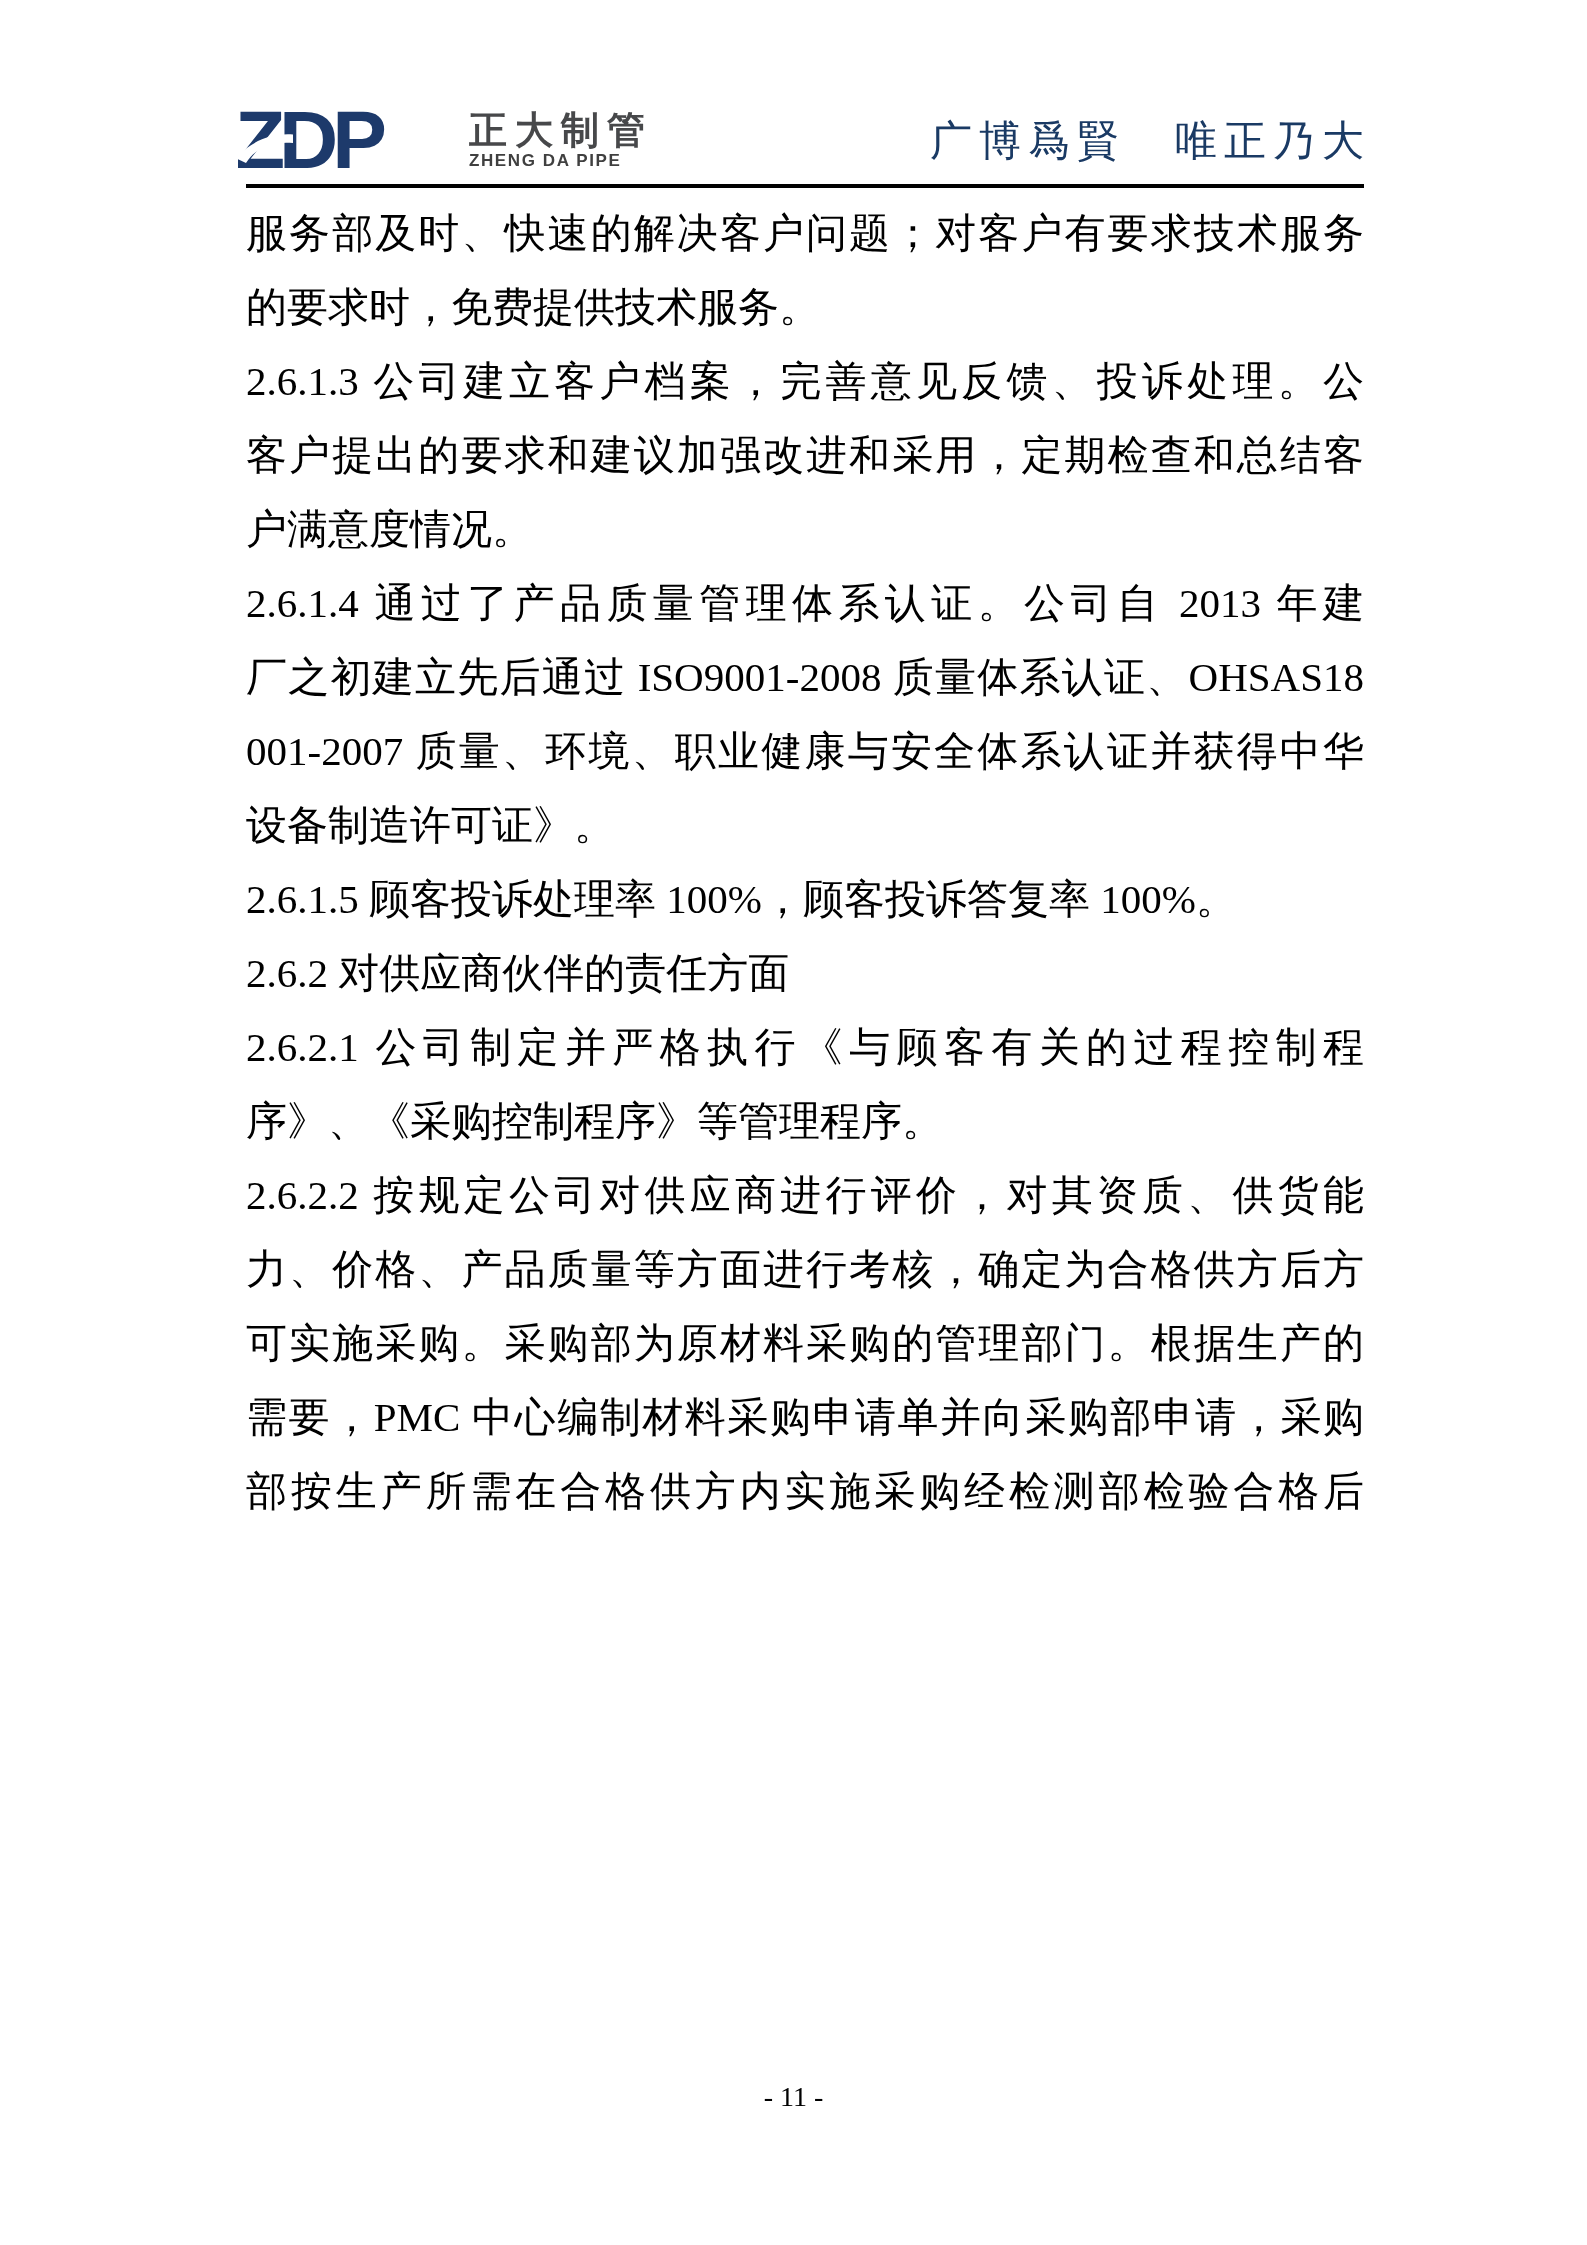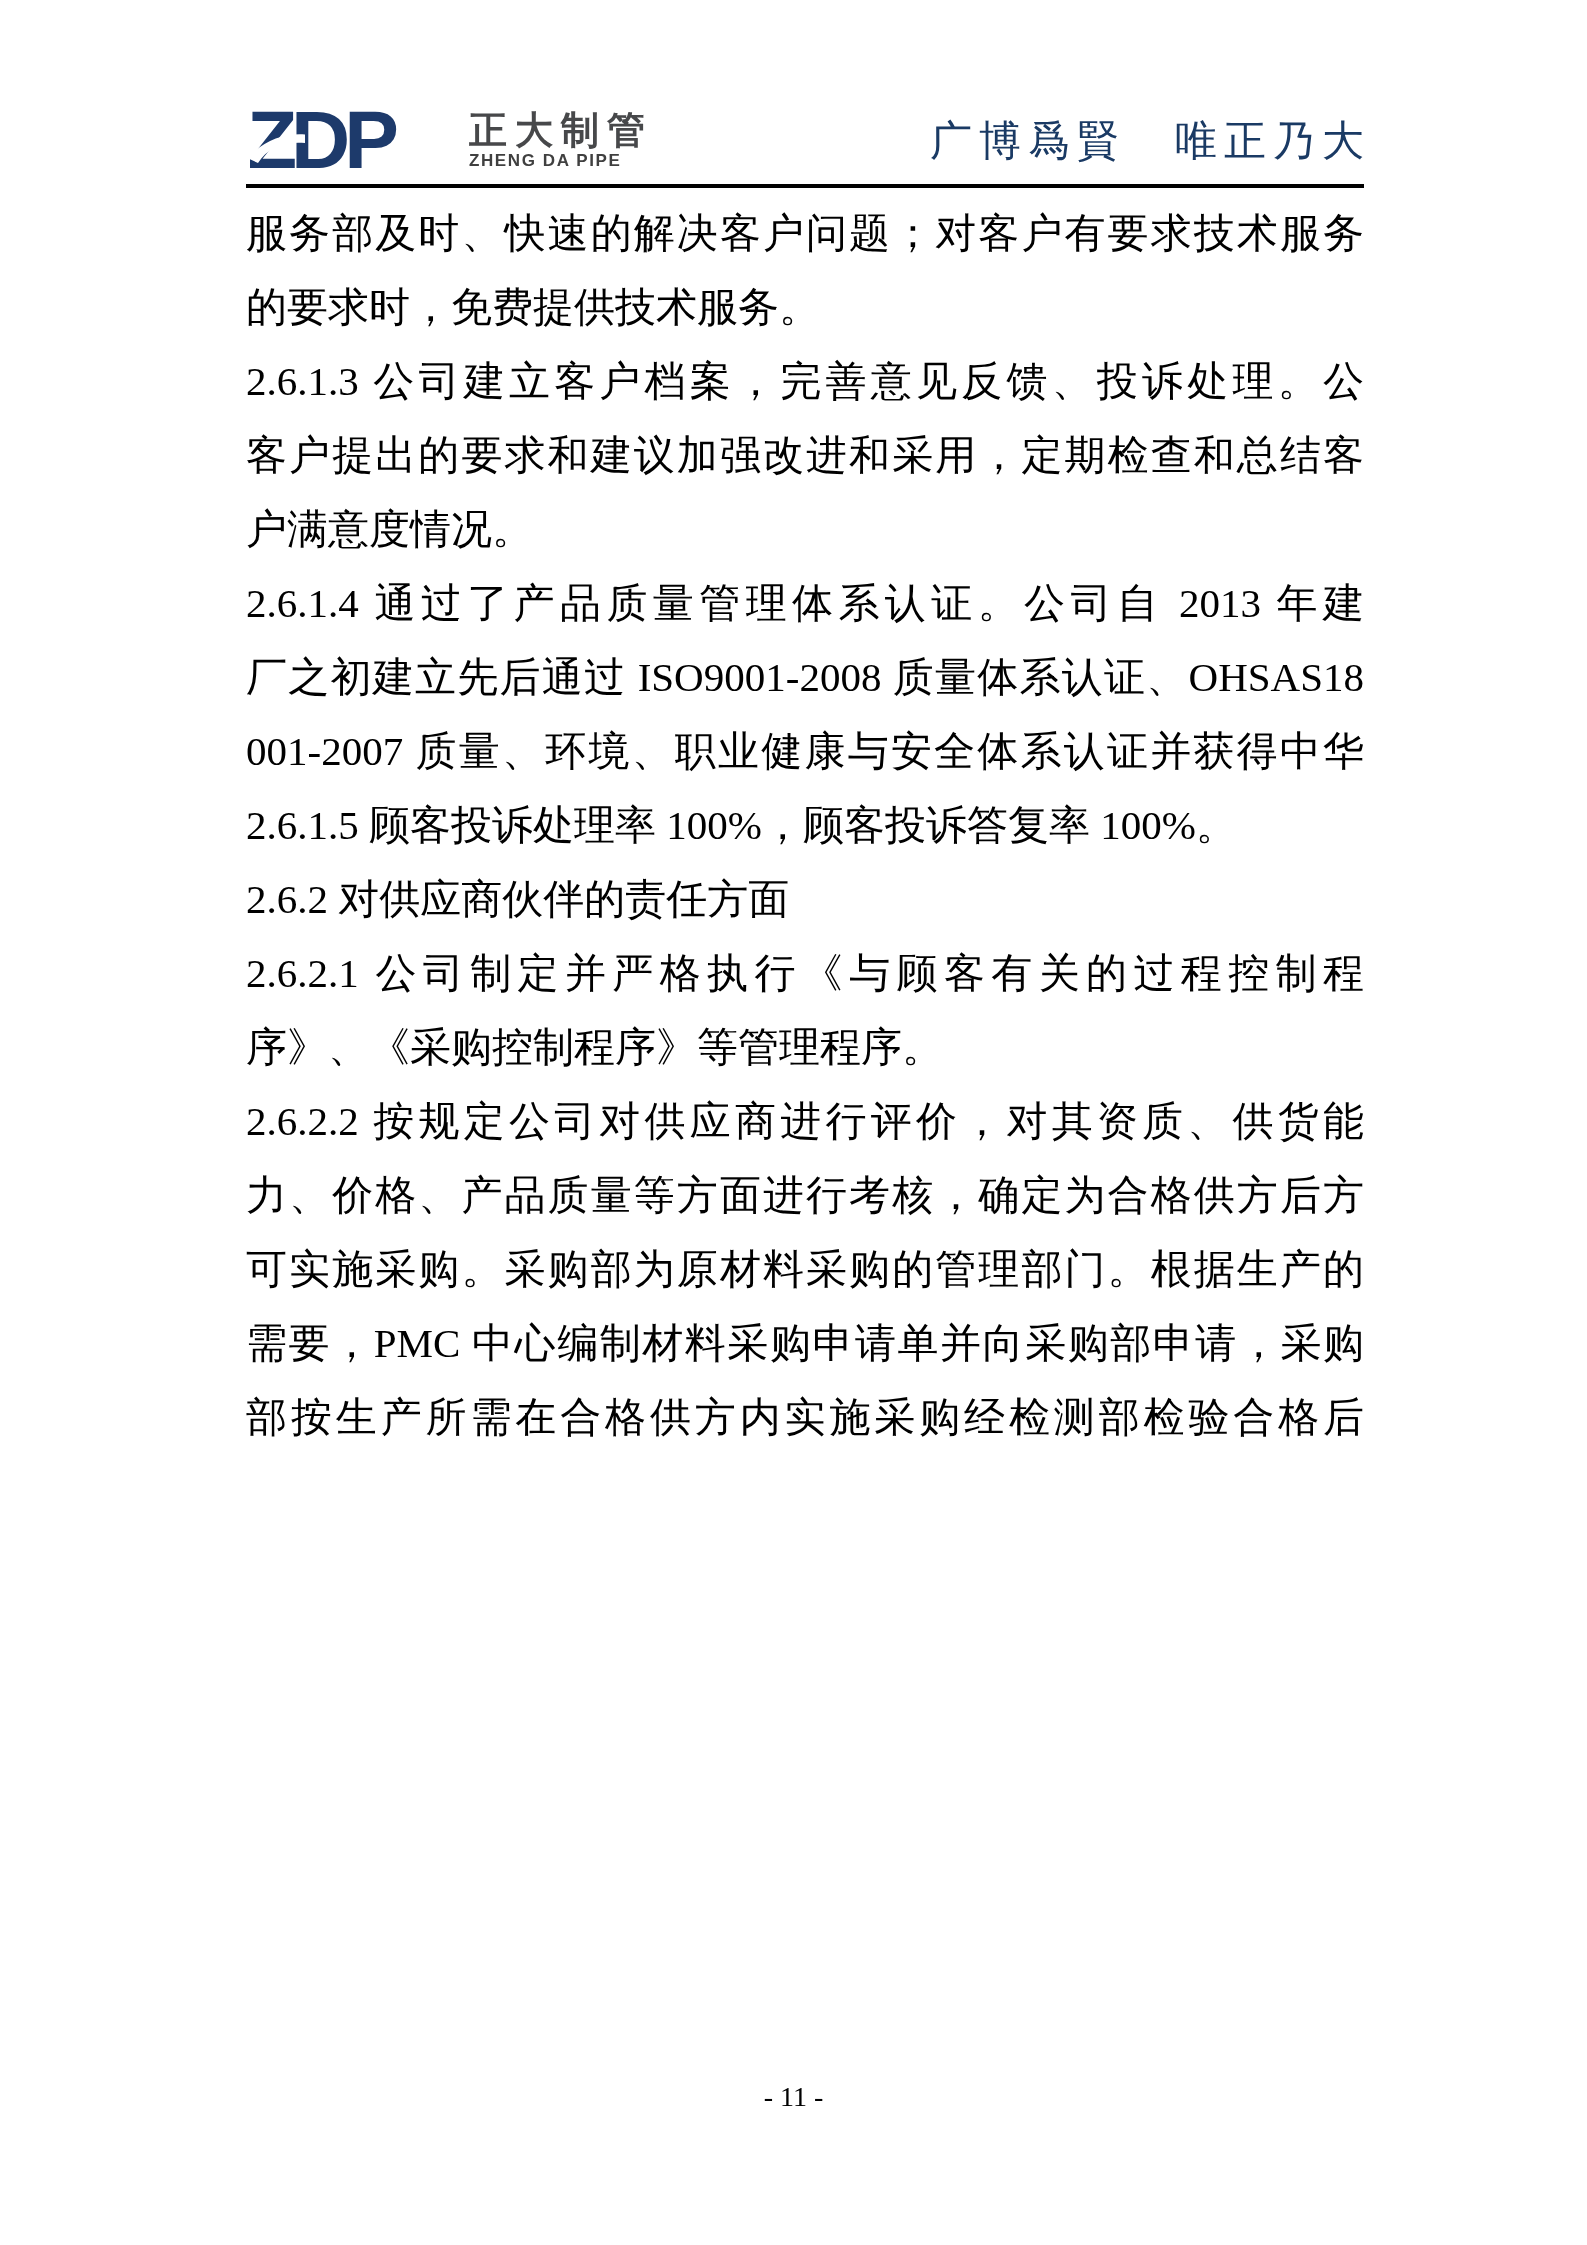--- a/index.html
+++ b/index.html
@@ -6,21 +6,21 @@
   .page {
     position:relative;
     width:1587px; height:2245px;
     background:#ffffff;
     overflow:hidden;
     font-family:"Liberation Serif","DejaVu Serif",serif;
     color:#000000;
   }
 
   
-  .logo-mark { position:absolute; left:250px; top:108px; width:170px; height:62px;text-align:right; }
+  .logo-mark { position:absolute; left:238px; top:108px; width:170px; height:62px;text-align:right; }
   .logo-text { position:absolute; left:433px; top:110px;margin-left:36px; }
   .logo-cn {
     font-family:"Liberation Sans","DejaVu Sans",sans-serif;
     font-weight:bold; font-size:38px; line-height:40px;
     letter-spacing:8px; color:#47484a; white-space:nowrap;
   }
   .logo-en {
     font-family:"Liberation Sans","DejaVu Sans",sans-serif;
     font-weight:bold; font-size:17px; line-height:18px; margin-top:2px;
     letter-spacing:1.6px; color:#404040; white-space:nowrap;
@@ -77,20 +77,21 @@
 
   <main class="body-text">
     <div class="line">服务部及时、快速的解决客户问题；对客户有要求技术服务</div>
     <div class="line end">的要求时，免费提供技术服务。</div>
     <div class="line">2.6.1.3 公司建立客户档案，完善意见反馈、投诉处理。公</div>
     <div class="line">客户提出的要求和建议加强改进和采用，定期检查和总结客</div>
     <div class="line end">户满意度情况。</div>
     <div class="line">2.6.1.4 通过了产品质量管理体系认证。公司自 2013 年建</div>
     <div class="line">厂之初建立先后通过 ISO9001-2008 质量体系认证、OHSAS18</div>
     <div class="line">001-2007 质量、环境、职业健康与安全体系认证并获得中华</div>
+    <div class="line end">设备制造许可证》。</div>
     <div class="line end">2.6.1.5 顾客投诉处理率 100%，顾客投诉答复率 100%。</div>
     <div class="line end">2.6.2 对供应商伙伴的责任方面</div>
     <div class="line">2.6.2.1 公司制定并严格执行《与顾客有关的过程控制程</div>
     <div class="line end">序》、《采购控制程序》等管理程序。</div>
     <div class="line">2.6.2.2 按规定公司对供应商进行评价，对其资质、供货能</div>
     <div class="line">力、价格、产品质量等方面进行考核，确定为合格供方后方</div>
     <div class="line">可实施采购。采购部为原材料采购的管理部门。根据生产的</div>
     <div class="line">需要，PMC 中心编制材料采购申请单并向采购部申请，采购</div>
     <div class="line">部按生产所需在合格供方内实施采购经检测部检验合格后</div>
   </main>

